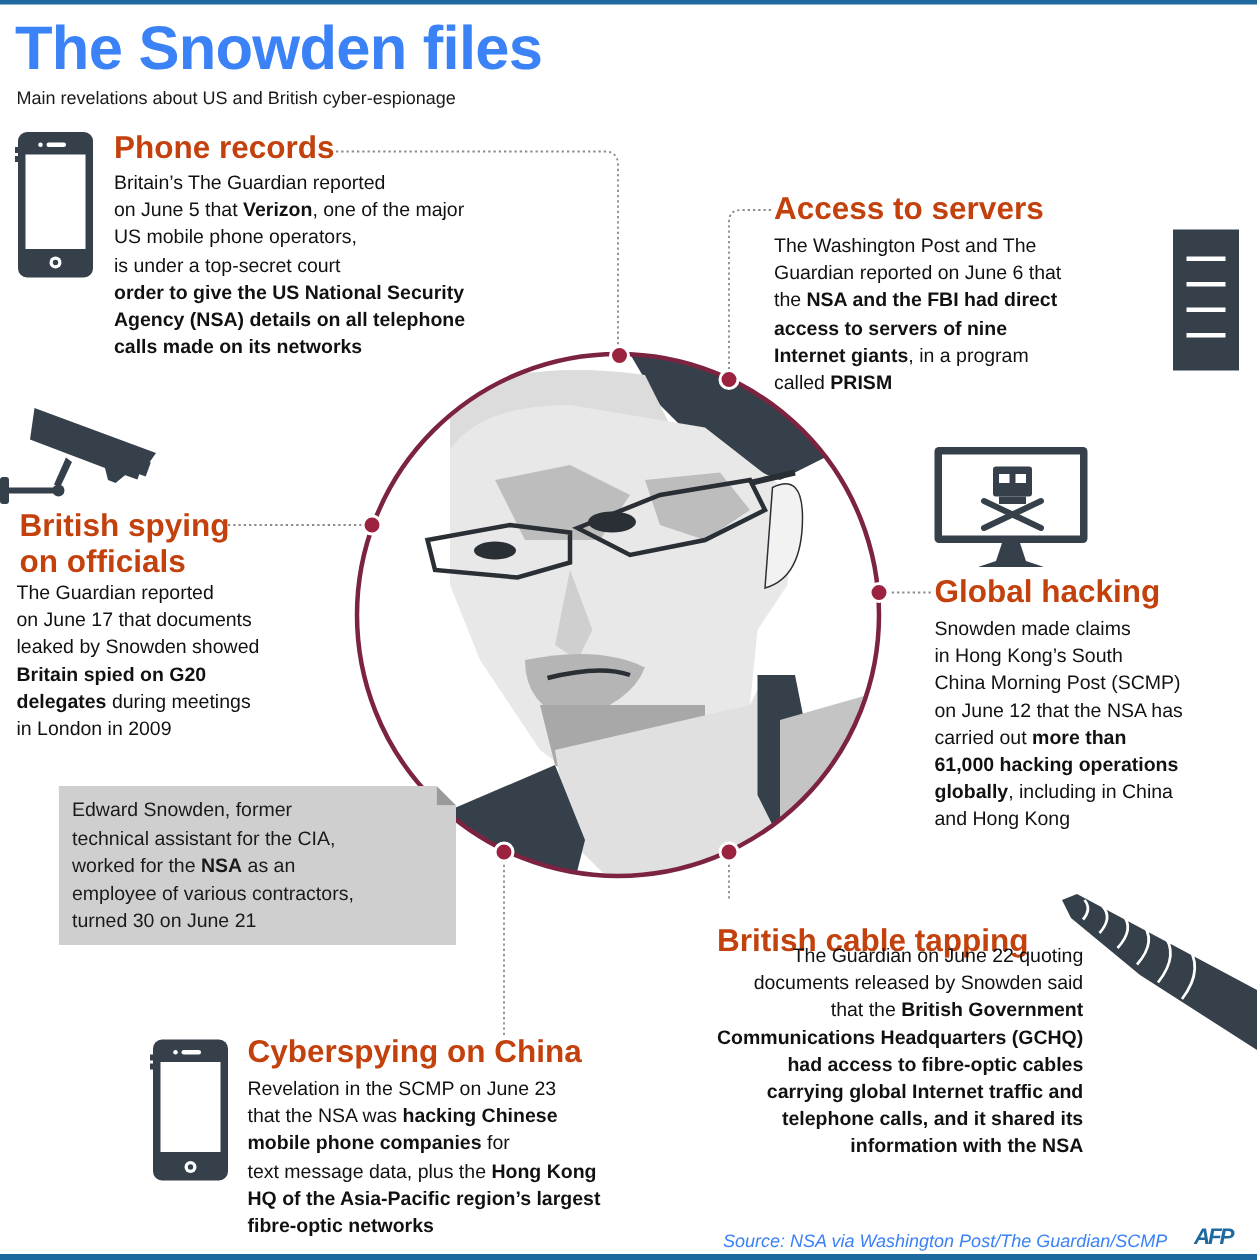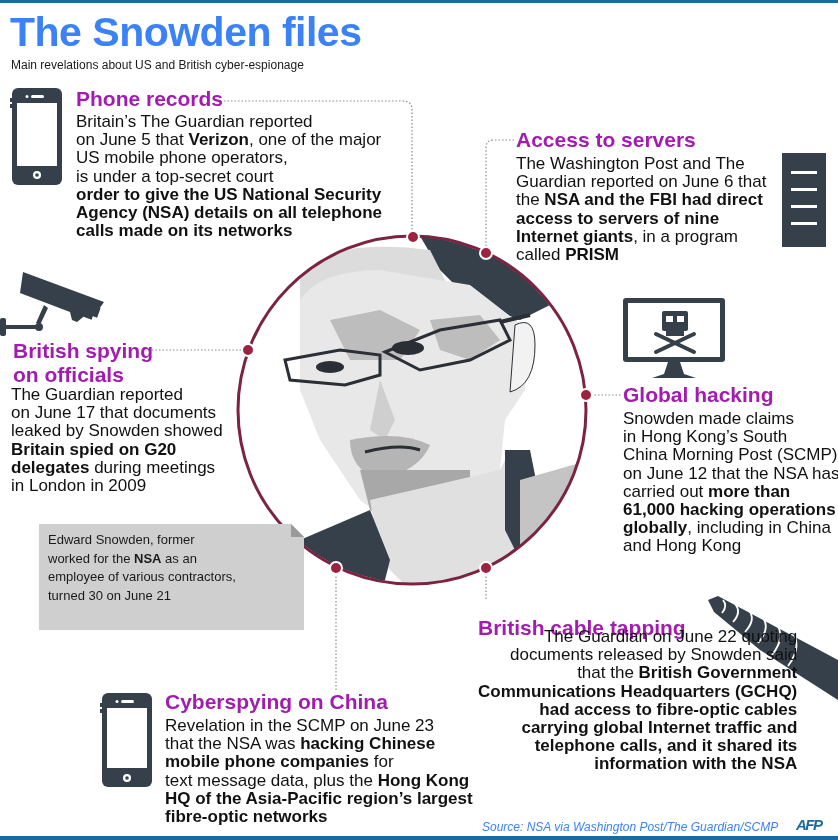--- a/index.html
+++ b/index.html
@@ -13,24 +13,24 @@
   .topbar { left: 0; top: 0; width: 838px; height: 3px; background: #1e6aa0; }
   .bottombar { left: 0; top: 836px; width: 838px; height: 4px; background: #1e6aa0; }
   .title {
     left: 10px; top: 8px; font-size: 41px; font-weight: bold;
     color: #3b82f6; letter-spacing: -0.5px; line-height: 48px; white-space: nowrap;
   }
   .subtitle {
     left: 11px; top: 54px; font-size: 12px; line-height: 22px; color: #1a1a1a; white-space: nowrap;
   }
   .heading {
-    font-size: 21px; font-weight: bold; color: #a21caf; line-height: 24px; white-space: nowrap;
+    font-size: 21px; font-weight: bold; color: #c2410c; line-height: 24px; white-space: nowrap;
   }
   .body {
-    font-size: 17px; line-height: 18.2px; color: #111; white-space: nowrap;
+    font-size: 13px; line-height: 18.2px; color: #111; white-space: nowrap;
   }
   .body b { font-weight: bold; }
   .svgfull { left: 0; top: 0; width: 838px; height: 840px; }
   .note {
     left: 39px; top: 524px; width: 265px; height: 106px; background: #cfcfcf;
     clip-path: polygon(0 0, 252px 0, 265px 13px, 265px 106px, 0 106px);
   }
   .note-fold {
     left: 291px; top: 524px; width: 13px; height: 13px; background: #9a9a9a;
     clip-path: polygon(0 0, 100% 100%, 0 100%);
@@ -222,20 +222,21 @@
     <div><span>carried out </span><b>more than</b></div>
     <div><b>61,000 hacking operations</b></div>
     <div><b>globally</b><span>, including in China</span></div>
     <div><span>and Hong Kong</span></div>
   </div>
 
 <div class="abs note"></div>
 <div class="abs note-fold"></div>
 <div class="abs note-text">
     <div><span>Edward Snowden, former</span></div>
+    <div><span>technical assistant for the CIA,</span></div>
     <div><span>worked for the </span><b>NSA</b><span> as an</span></div>
     <div><span>employee of various contractors,</span></div>
     <div><span>turned 30 on June 21</span></div>
   </div>
 
 <div class="abs heading" style="left:478px; top:616px;">British cable tapping</div>
 <div class="abs body" style="left:478px; top:628px;text-align:right;">
     <div><span>The Guardian on June 22 quoting</span></div>
     <div><span>documents released by Snowden said</span></div>
     <div><span>that the </span><b>British Government</b></div>

